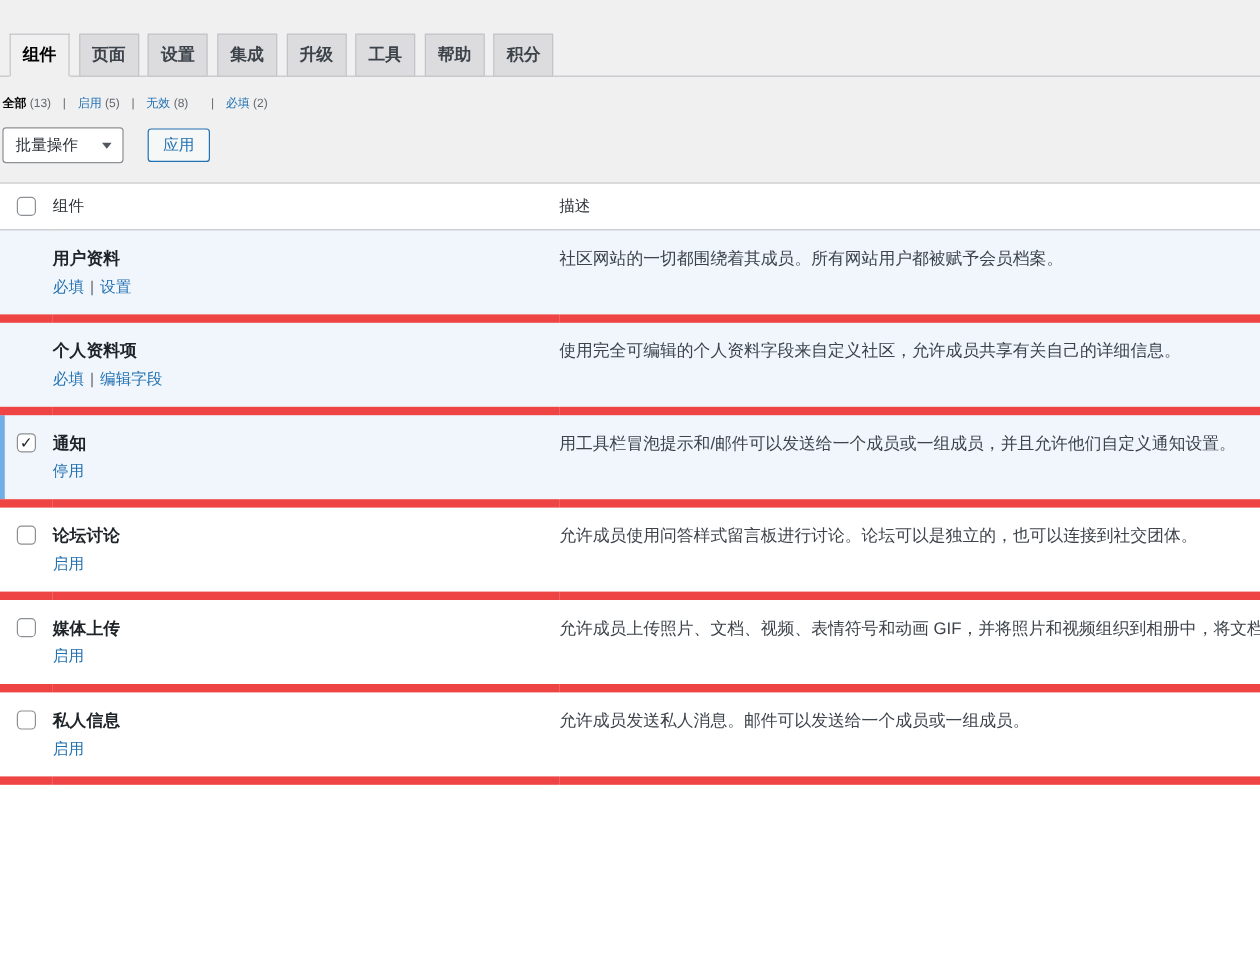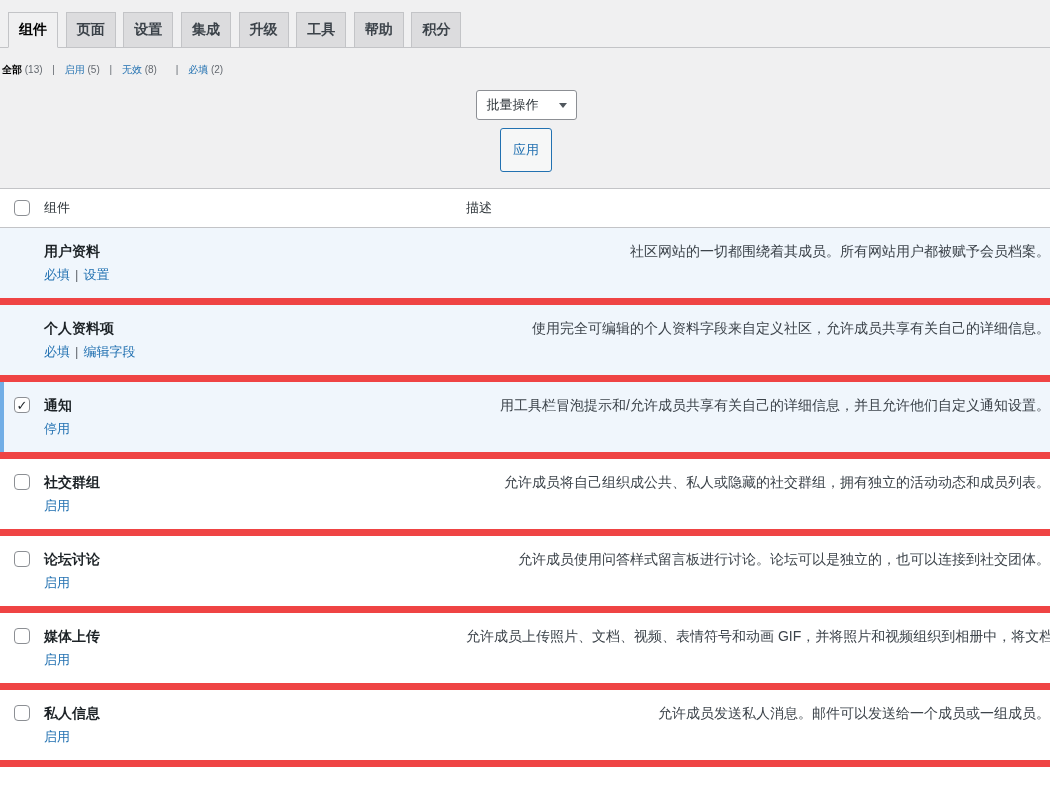--- a/index.html
+++ b/index.html
@@ -6,21 +6,21 @@
   html, body { margin: 0; padding: 0; }
   body {
     width: 1050px; height: 800px; overflow: hidden;
     background: #fff;
     font-family: "Liberation Sans", "DejaVu Sans", sans-serif;
     font-size: 13px; color: #2c3338;
   }
   .page { width: 1050px; }
 
   
-  .top-area { background: #f0f0f1; padding-top: 12px; }
+  .top-area { background: #f0f0f1; padding-top: 28px; }
 
   
   .nav-tabs { padding-left: 8px; border-bottom: 1px solid #c3c4c7; }
   .nav-tab {
     display: inline-block; padding: 8px 10px; margin: 0 4px -1px 0;
     background: #dcdcde; border: 1px solid #c3c4c7;
     font-size: 14px; font-weight: 700; color: #3c434a;
     text-decoration: none; cursor: pointer;
   }
   .nav-tab[data-active="true"] {
@@ -29,34 +29,34 @@
 
   
   .subsubsub { padding: 15px 0 0 2px; font-size: 10px; white-space: nowrap; }
   .subsubsub a { color: #2271b1; text-decoration: none; cursor: pointer; }
   .subsubsub a.current-filter { color: #000; font-weight: 600; }
   .subsubsub .count { color: #646970; }
   .subsubsub .pipe { color: #646970; margin: 0 7px; }
   .subsubsub .pipe-wide { margin-left: 16px; }
 
   
-  .bulk-row { display: flex; align-items: center; gap: 8px; padding: 13px 0 16px 2px; flex-direction: column; }
+  .bulk-row { display: flex; align-items: center; gap: 20px; padding: 13px 0 16px 2px; }
   .bulk-select {
     display: inline-flex; align-items: center; gap: 20px;
     height: 30px; padding: 0 9px 0 10px;
     background: #fff; border: 1px solid #8c8f94; border-radius: 3px;
     color: #2c3338; cursor: pointer;
   }
   .chev {
     width: 0; height: 0;
     border-left: 4px solid transparent; border-right: 4px solid transparent;
     border-top: 5px solid #50575e;
   }
   .apply-button {
-    height: 44px; padding: 0 12px;
+    height: 28px; padding: 0 12px;
     background: #f6f7f7; border: 1px solid #2271b1; border-radius: 3px;
     color: #2271b1; font-size: 13px; cursor: pointer;
     font-family: inherit;
   }
 
   
   table.components {
     width: 100%; border-collapse: collapse; table-layout: fixed;
     border-top: 1px solid #c3c4c7; background: #fff;
   }
@@ -76,21 +76,21 @@
   tbody tr[data-variant="active"] td { background: #f0f6fc; }
   tbody tr[data-variant="active"] td.cb-cell { box-shadow: inset 4px 0 0 0 #72aee6; }
 
   .comp-name { font-size: 14px; font-weight: 700; color: #1d2327; line-height: 17px; }
   .row-actions { margin-top: 7px; font-size: 13px; line-height: 16px; }
   .row-actions a { color: #2271b1; text-decoration: none; cursor: pointer; }
   .row-actions a:empty, .action-sep:empty { display: none; }
   .action-sep { color: #646970; margin: 0 5px; }
   .desc-cell {
     font-size: 14px; color: #3c434a; line-height: 17px;
-    white-space: nowrap; overflow: hidden; text-align: right;
+    white-space: nowrap; overflow: hidden;
   }
 
   
   .checkbox {
     display: inline-block; width: 16px; height: 16px;
     background: #fff; border: 1px solid #8c8f94; border-radius: 4px;
     position: relative; cursor: pointer; vertical-align: top;
   }
   .checkbox[data-state="checked"]::after {
     content: "✓"; position: absolute; inset: 0;
@@ -181,33 +181,23 @@
 
 
   <tr class="row" data-variant="active">
     <td class="cb-cell cb-pad">
       <span class="checkbox" data-state="checked"></span>
     </td>
     <td class="name-cell">
       <div class="comp-name">通知</div>
       <div class="row-actions"><a>停用</a></div>
     </td>
-    <td class="desc-cell">用工具栏冒泡提示和/允许成员共享有关自己的详细信息，并且允许他们自定义通知设置。</td>
-  </tr>
-
-  <tr class="row" data-variant="inactive">
-    <td class="cb-cell cb-pad">
-      <span class="checkbox" data-state="unchecked"></span>
-    </td>
-    <td class="name-cell">
-      <div class="comp-name">社交群组</div>
-      <div class="row-actions"><a>启用</a></div>
-    </td>
-    <td class="desc-cell">允许成员将自己组织成公共、私人或隐藏的社交群组，拥有独立的活动动态和成员列表。</td>
-  </tr>
+    <td class="desc-cell">用工具栏冒泡提示和/邮件可以发送给一个成员或一组成员，并且允许他们自定义通知设置。</td>
+  </tr>
+
 
   <tr class="row" data-variant="inactive">
     <td class="cb-cell cb-pad">
       <span class="checkbox" data-state="unchecked"></span>
     </td>
     <td class="name-cell">
       <div class="comp-name">论坛讨论</div>
       <div class="row-actions"><a>启用</a></div>
     </td>
     <td class="desc-cell">允许成员使用问答样式留言板进行讨论。论坛可以是独立的，也可以连接到社交团体。</td>

